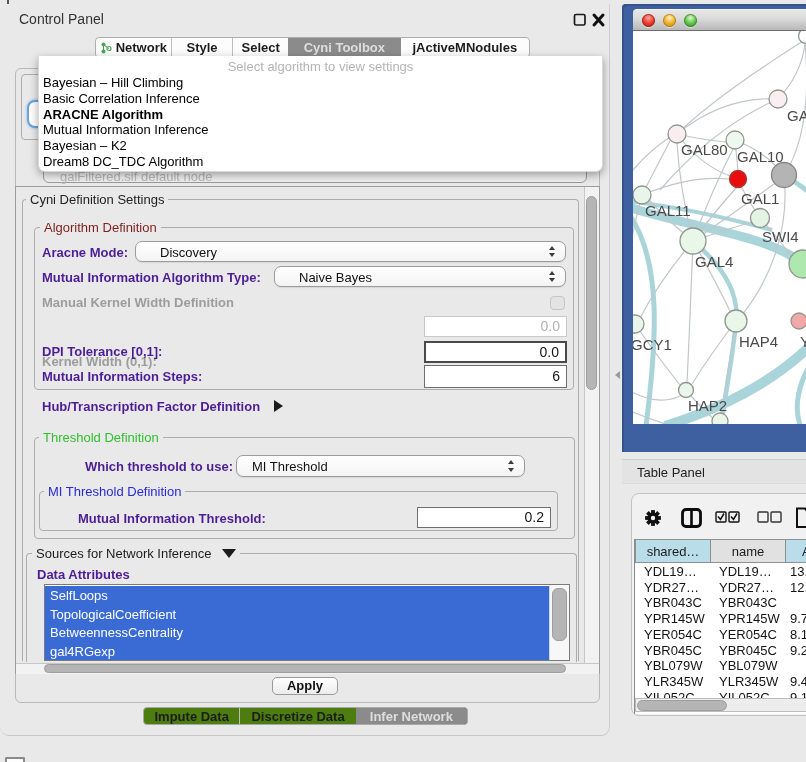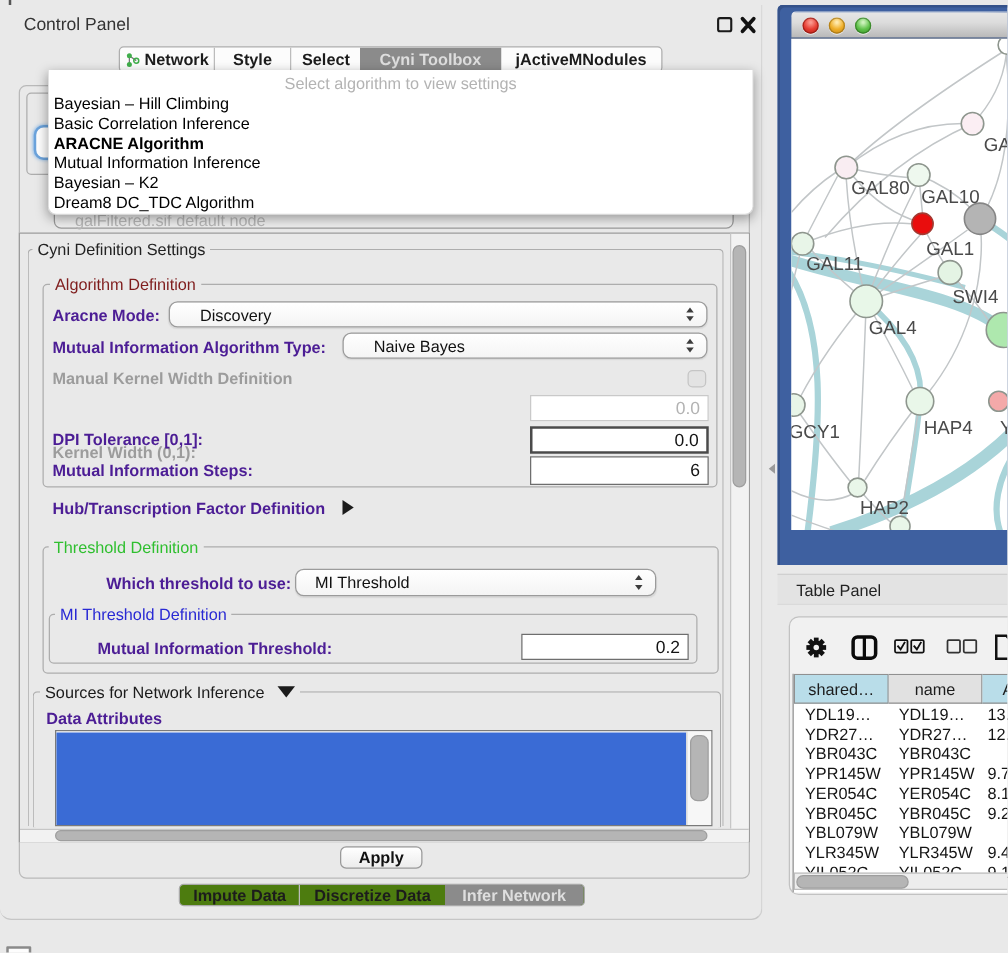--- a/index.html
+++ b/index.html
@@ -120,20 +120,23 @@
   <div class="lbl" style="position:absolute;left:47px;top:511px;margin-left:31px;">Mutual Information Threshold:</div>
   <div class="field" style="left:417px;top:507px;width:134px;height:21px;border:1px solid #6e6e6e;line-height:19px;">0.2</div>
 
   <div class="gbox" style="left:26px;top:553px;width:551px;height:109px;border-radius:4px 4px 0 0;border-bottom:none;"></div>
   <div class="gtitle" style="left:32px;top:547px;color:#1b1b1b;">Sources for Network Inference<span style="display:inline-block;width:0;height:0;border-left:7px solid transparent;border-right:7px solid transparent;border-top:9px solid #1b1b1b;margin-left:10px;"></span></div>
 
   <div class="lbl" style="position:absolute;left:37px;top:567px;">Data Attributes</div>
 
   <div class="abs" style="left:44px;top:584px;width:526px;height:77px;background:#fff;border:1px solid #7a7a7a;overflow:hidden;">
     <div style="position:absolute;left:0;top:1px;width:504px;height:76px;background:#3a6bd5;"></div>
+    <div style="position:absolute;left:5px;top:2px;font-size:13px;color:#fff;line-height:18.7px;white-space:nowrap;">
+      SelfLoops<br>TopologicalCoefficient<br>BetweennessCentrality<br>gal4RGexp
+    </div>
     <div style="position:absolute;right:0;top:0;width:20px;height:77px;background:#f7f7f7;border-left:1px solid #d5d5d5;"></div>
     <div class="thumb" style="right:2px;top:3px;width:15px;height:53px;"></div>
   </div>
 </div>
 
 <div class="abs" style="left:272px;top:677px;width:66px;height:18px;background:linear-gradient(#ffffff,#ececec);border:1px solid #9a9a9a;border-radius:5px;text-align:center;font-size:13px;font-weight:bold;color:#111;line-height:16px;">Apply</div>
 <div class="abs" style="left:143px;top:707px;width:325px;height:18px;background:#4d7c0f;border:1px solid #a9a9a9;border-radius:4px;display:flex;align-items:center;font-size:13px;font-weight:bold;color:#1c1c1c;overflow:hidden;">
   <div style="width:97px;height:100%;display:flex;align-items:center;justify-content:center;border-right:1px solid #bcbcbc;">Impute Data</div>
   <div style="width:116px;height:100%;display:flex;align-items:center;justify-content:center;">Discretize Data</div>
   <div style="width:112px;height:100%;display:flex;align-items:center;justify-content:center;background:#8b8b8b;color:#dedede;">Infer Network</div>

